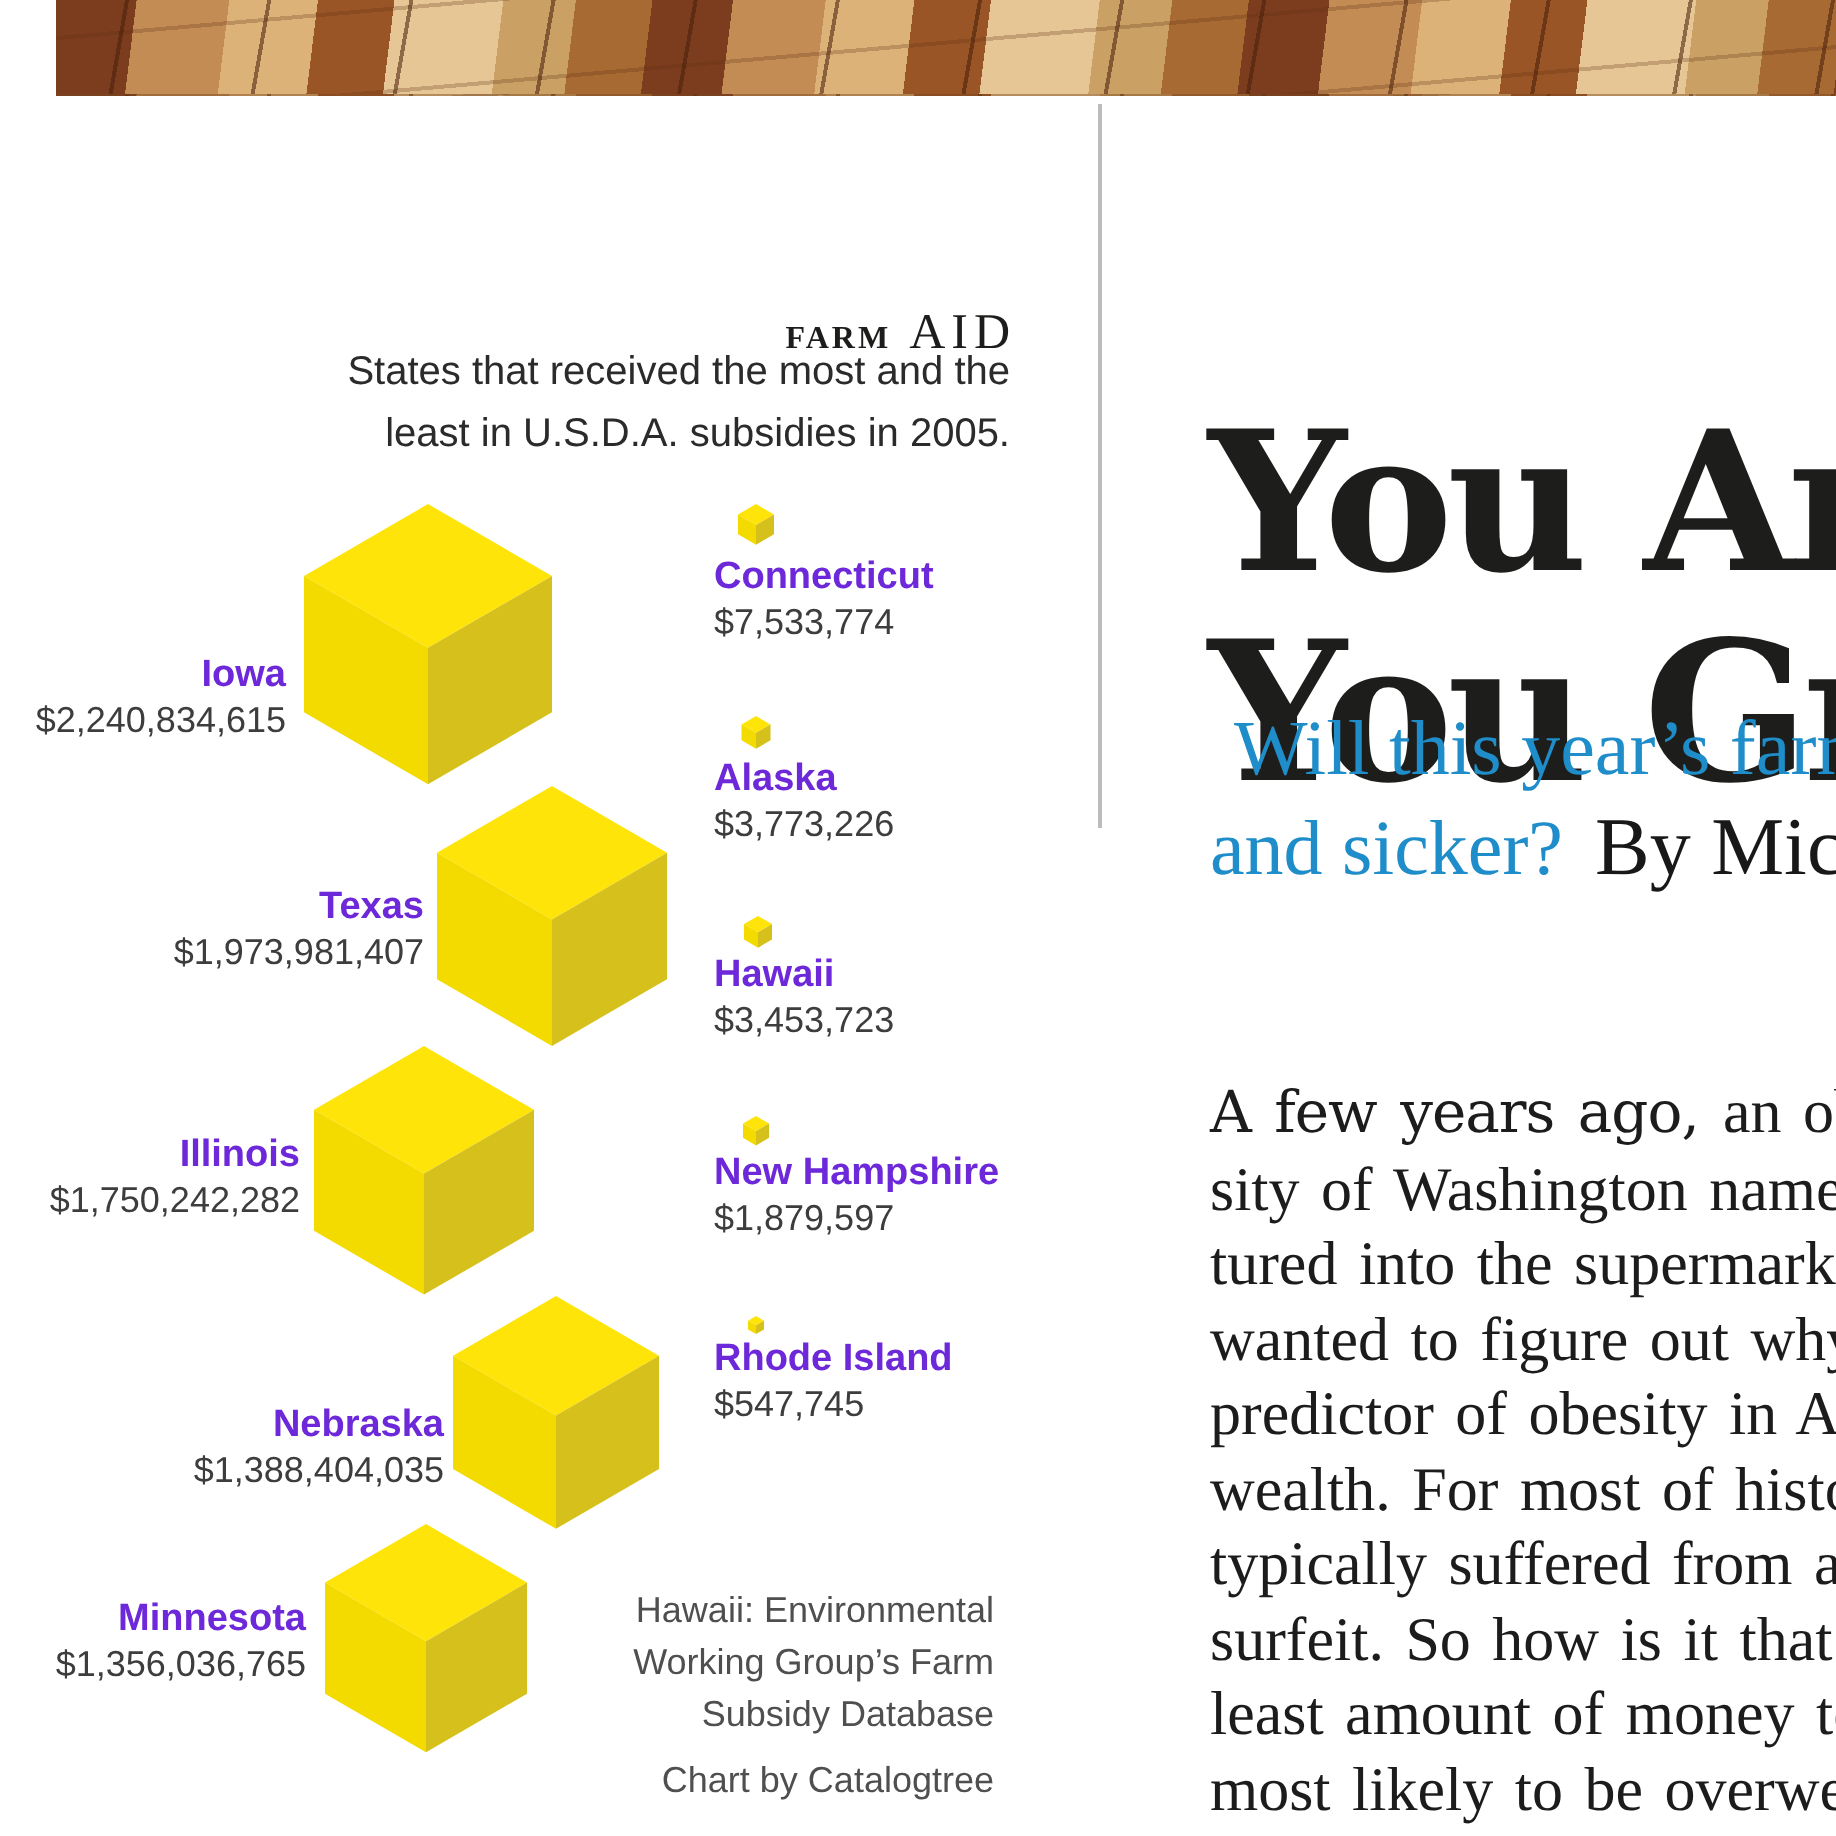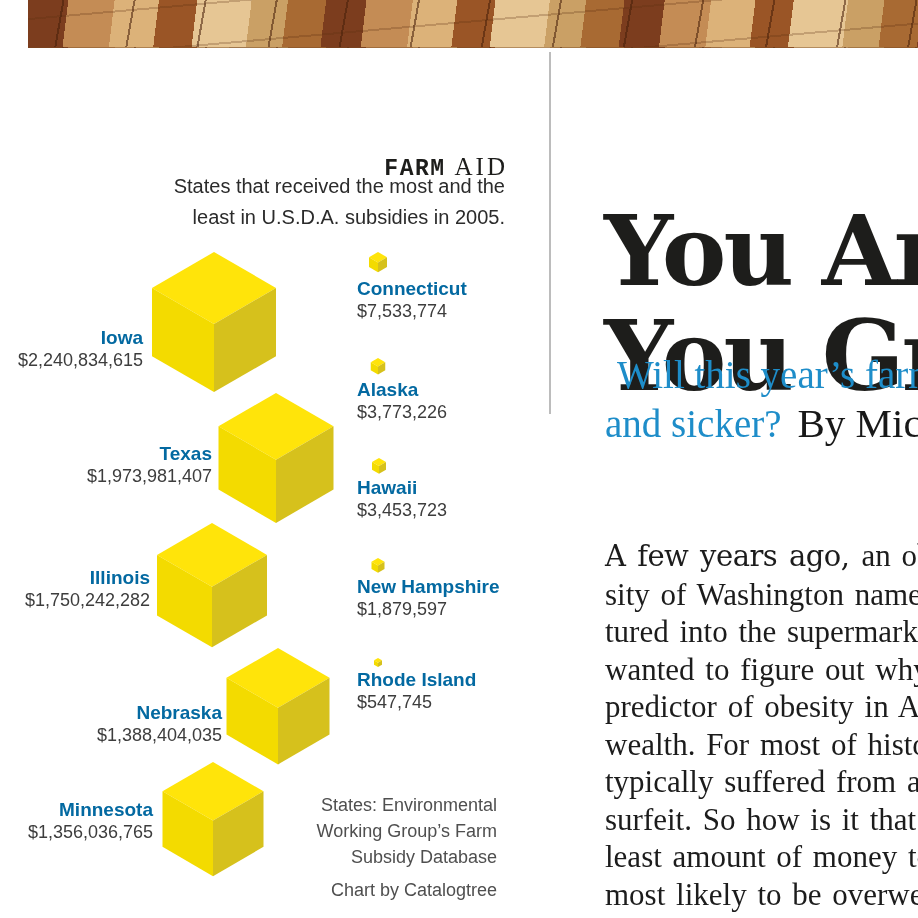--- a/index.html
+++ b/index.html
@@ -38,23 +38,23 @@
   }
 
   
   .chart-title {
     position: absolute;
     top: 133px; right: 410px;
     white-space: nowrap;
     color: #1d1d1b;
   }
   .chart-title .t-bold {
-    font-family: Liberation Mono, monospace;
+    font-family: Liberation Serif, serif;
     font-weight: 700;
-    font-size: 23px;
+    font-size: 16px;
     letter-spacing: 1.5px;
   }
   .chart-title .t-light {
     font-family: "Liberation Serif", serif;
     font-weight: 400;
     font-size: 25px;
     letter-spacing: 3px;
     margin-left: 9px;
     margin-top: 36px;
   }
@@ -70,21 +70,21 @@
 
   
   #cubes {
     position: absolute;
     left: 0; top: 0;
     pointer-events: none;
   }
 
   
   .st { position: absolute; white-space: nowrap; }
-  .st .nm { font-weight: 700; font-size: 19px; line-height: 22px; color: #0369a1; }
+  .st .nm { font-weight: 700; font-size: 19px; line-height: 22px; color: #6d28d9; }
   .st .vl { font-weight: 400; font-size: 18px; line-height: 22px; color: #3d3d3d; }
   .st.right { text-align: right; }
   .lbl-iowa        { top: 311px; right: 775px; margin-top: 16px; }
   .lbl-texas       { top: 443px; right: 706px; }
   .lbl-illinois    { top: 567px; right: 768px; }
   .lbl-nebraska    { top: 690px; right: 696px; margin-top: 12px; }
   .lbl-minnesota   { top: 799px; right: 765px; }
   .lbl-connecticut { top: 278px; left: 357px; }
   .lbl-alaska      { top: 379px; left: 357px; }
   .lbl-hawaii      { top: 477px; left: 357px; }
@@ -235,21 +235,21 @@
     <div class="st lbl-newhamp">
       <div class="nm">New Hampshire</div>
       <div class="vl">$1,879,597</div>
     </div>
     <div class="st lbl-rhode">
       <div class="nm">Rhode Island</div>
       <div class="vl">$547,745</div>
     </div>
 
     <div class="source">
-      <div>States: Environmental</div>
+      <div>Hawaii: Environmental</div>
       <div>Working Group’s Farm</div>
       <div>Subsidy Database</div>
       <div class="credit">Chart by Catalogtree</div>
     </div>
   </section>
 
   <section>
     <h1 class="headline">
       <div>You Are What</div>
       <div>You Grow</div>

